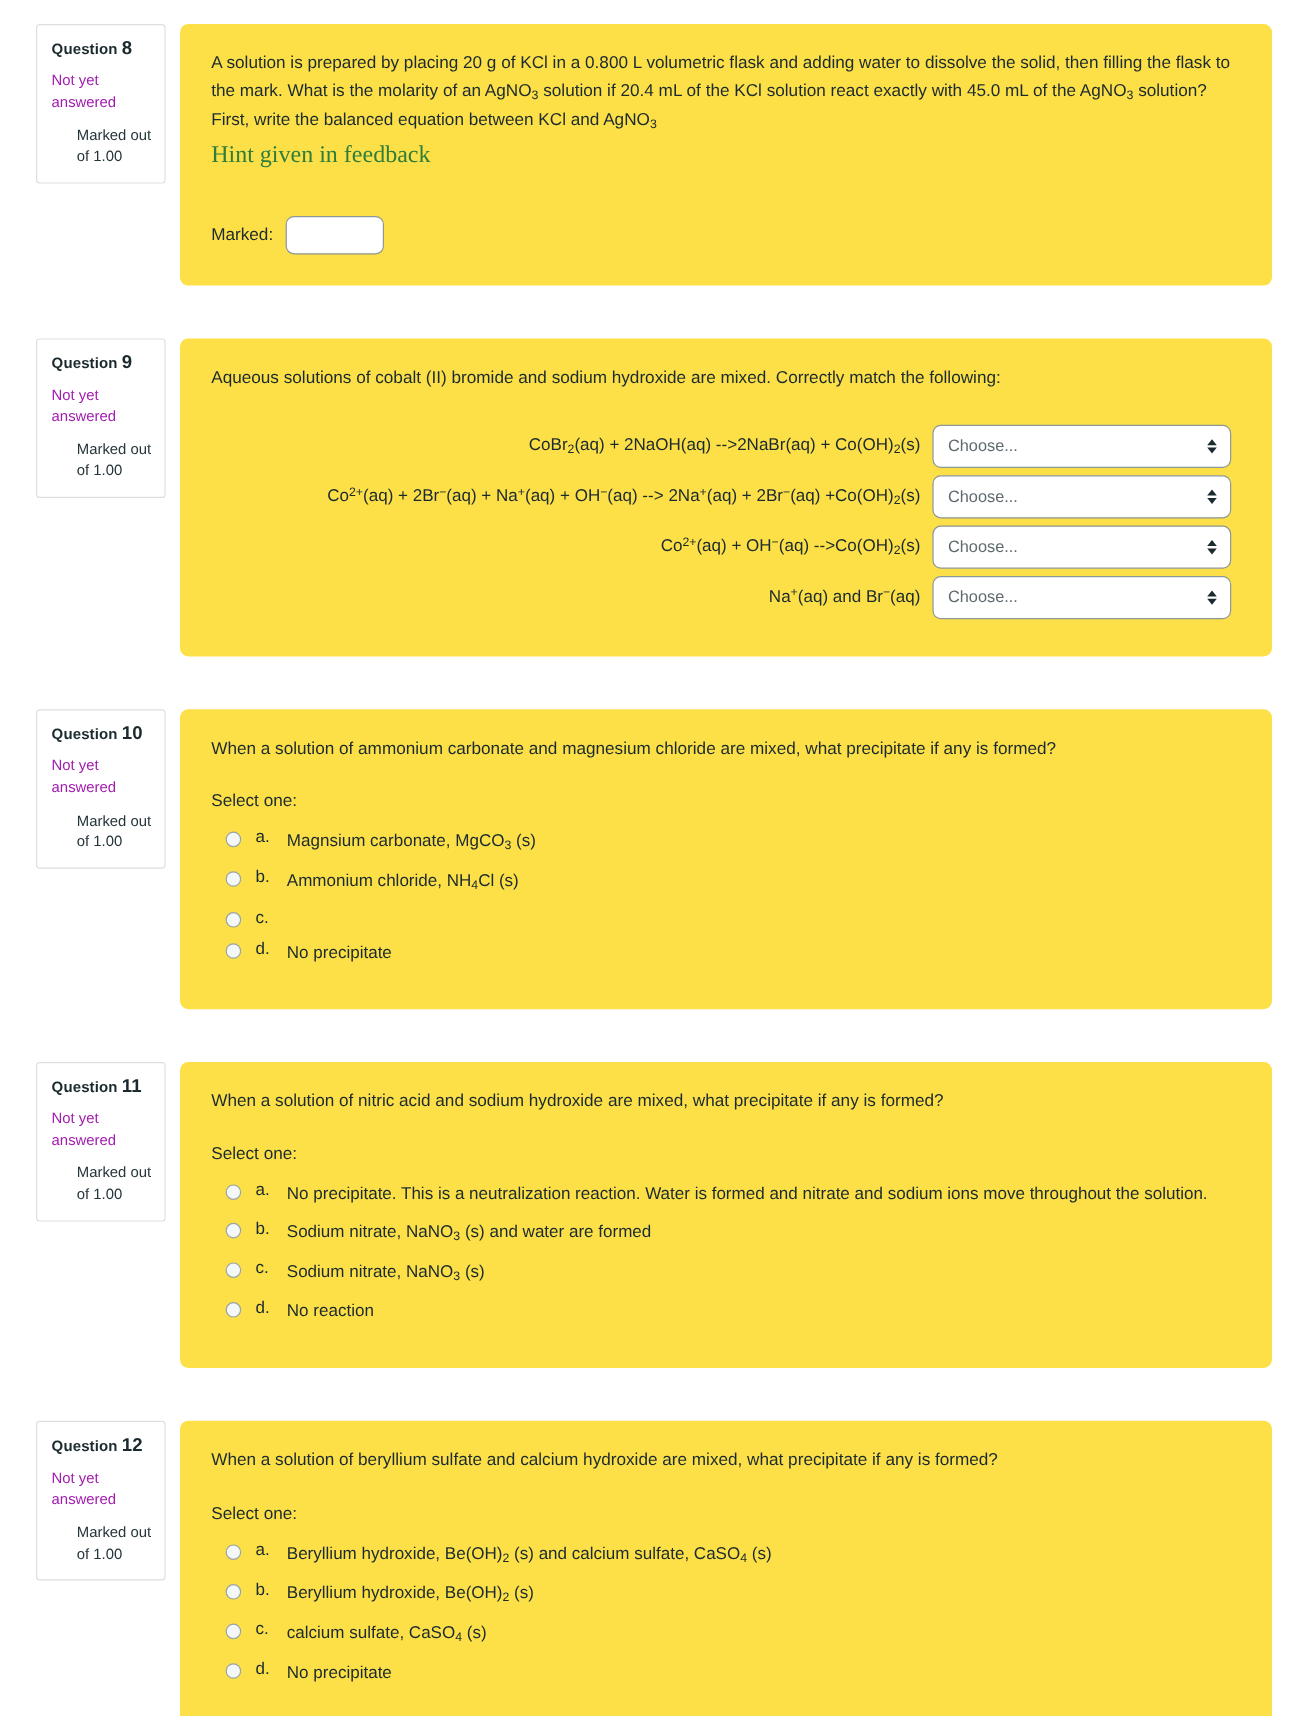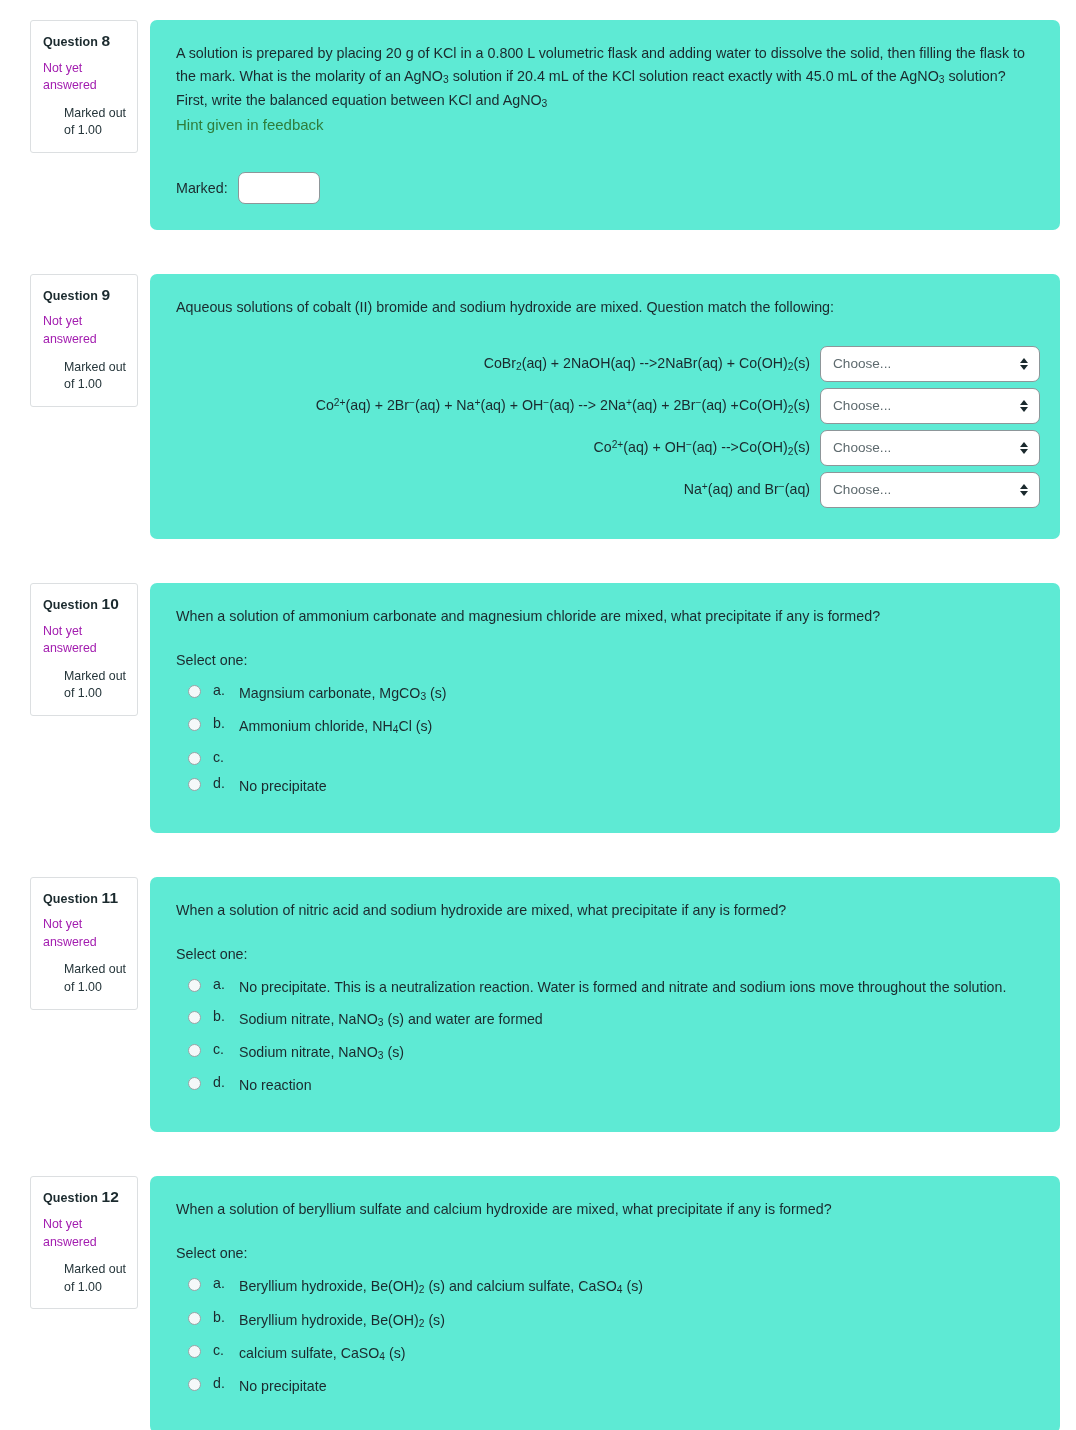--- a/index.html
+++ b/index.html
@@ -59,39 +59,40 @@
   }
   .qinfo-marks {
     font-size: 12.4px;
     color: #25353a;
     line-height: 1.42;
     margin-left: 21px;
   }
 
   .qcontent {
     box-sizing: border-box;
-    background: #5eead4;
+    background: #fde047;
     border-radius: 7px;
     margin-left: 12px;
-    padding: 22px 20px 26px 26px;
+    padding: 22px 34px 26px 26px;
     flex: 1 1 auto;
     margin-right: 16px;
     align-self: stretch;
   }
 
   .qtext {
     font-size: 14.3px;
     line-height: 1.62;
     color: #1b2a2e;
     max-width: 875px;
   }
   .hint {
-    font-size: 15px;
+    font-size: 20px;
     line-height: 1.62;
     color: #2e7d3b;
+    font-family: Liberation Serif, serif;
   }
 
   
   .answer-row {
     display: flex;
     align-items: center;
     margin-top: 34px;
   }
   .answer-label {
     font-size: 14.3px;
@@ -126,21 +127,21 @@
   .match-stem {
     font-size: 14.2px;
     color: #1b2a2e;
     line-height: 1.5;
     padding-right: 10px;
     white-space: nowrap;
   }
   .match-select {
     position: relative;
     box-sizing: border-box;
-    width: 220px;
+    width: 249px;
     height: 36px;
     flex: 0 0 auto;
     border: 1px solid #8d9699;
     border-radius: 7px;
     background: #ffffff;
     display: flex;
     align-items: center;
     padding: 0 12px;
   }
   .match-select .sel-text {
@@ -226,21 +227,21 @@
           </div>
         </div>
       </div>
       <div class="qblock" style="margin-top: 44px;">
         <div class="qinfo">
           <div class="qinfo-title"><span>Question</span> <span class="qnum">9</span></div>
           <div class="qinfo-state">Not yet answered</div>
           <div class="qinfo-marks">Marked out of 1.00</div>
         </div>
         <div class="qcontent">
-          <div class="qtext">Aqueous solutions of cobalt (II) bromide and sodium hydroxide are mixed. Question match the following:</div>
+          <div class="qtext">Aqueous solutions of cobalt (II) bromide and sodium hydroxide are mixed. Correctly match the following:</div>
           <div class="match-list">
             <div class="match-row">
               <div class="match-stem">CoBr<sub>2</sub>(aq) + 2NaOH(aq) --&gt;2NaBr(aq) + Co(OH)<sub>2</sub>(s)</div>
               <div class="match-select">
                 <span class="sel-text">Choose...</span>
                 <span class="sel-arrows">
                   <i class="up"></i>
                   <i class="down"></i>
                 </span>
               </div>

